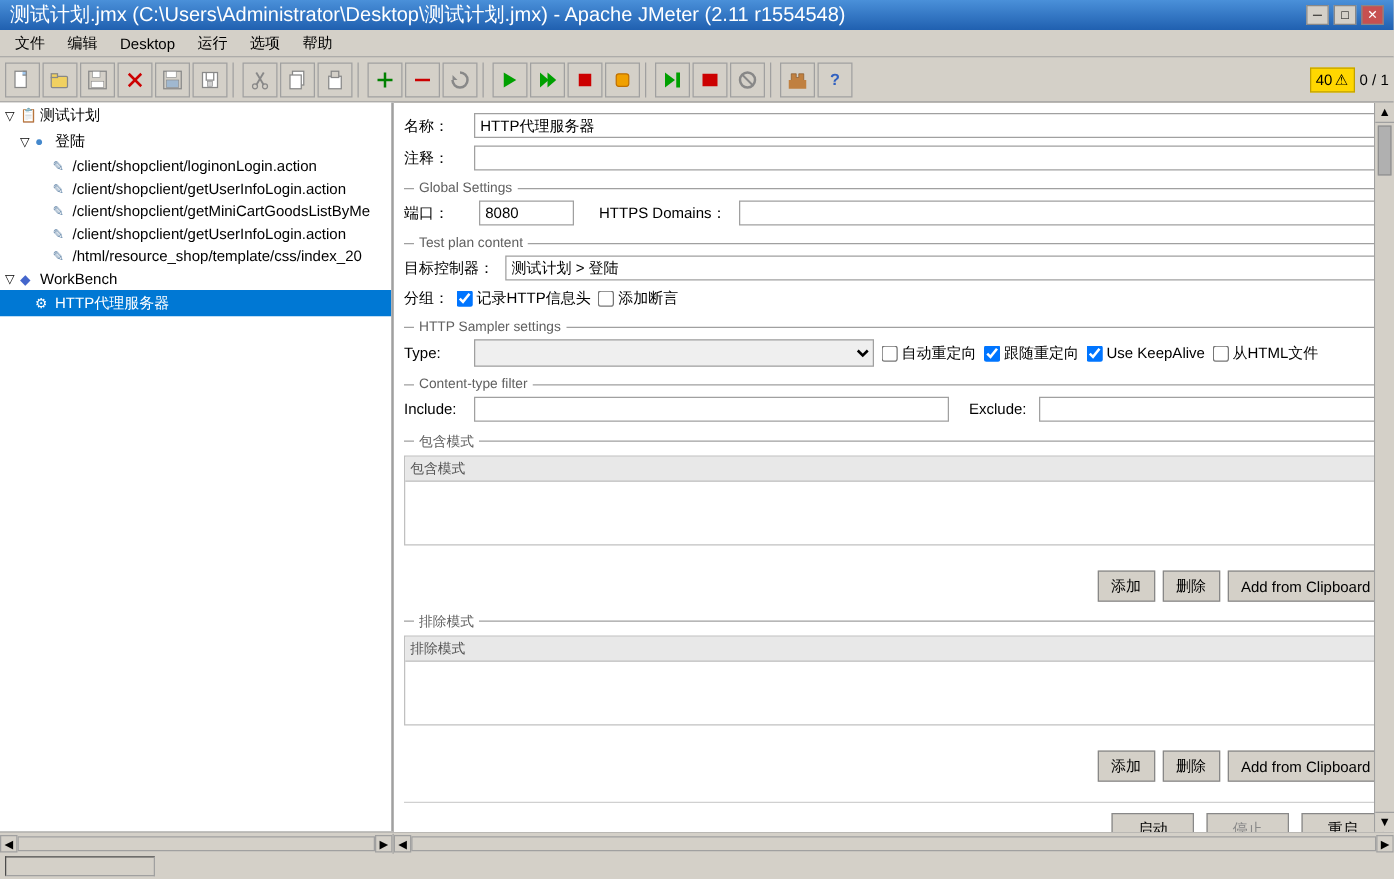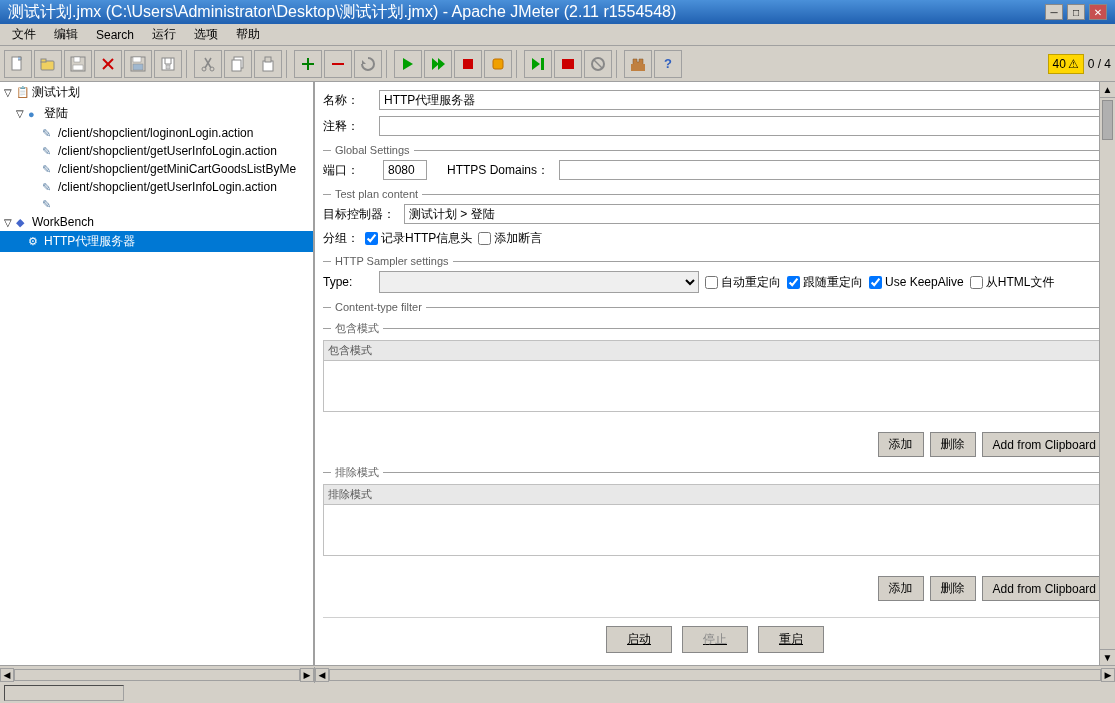--- a/index.html
+++ b/index.html
@@ -195,21 +195,21 @@
   <div id="titlebar-buttons">
     <div class="title-btn">─</div>
     <div class="title-btn">□</div>
     <div class="title-btn close">✕</div>
   </div>
 </div>
 
 <div id="menubar">
   <span class="menu-item">文件</span>
   <span class="menu-item">编辑</span>
-  <span class="menu-item">Search</span>
+  <span class="menu-item">Desktop</span>
   <span class="menu-item">运行</span>
   <span class="menu-item">选项</span>
   <span class="menu-item">帮助</span>
 </div>
 
 <div id="toolbar">
   <div class="toolbar-btn" title="新建">
     <svg width="16" height="16" viewBox="0 0 16 16">
         <rect x="2" y="1" width="9" height="13" fill="white" stroke="#888" stroke-width="1"></rect>
         <polyline points="8,1 11,1 11,4 8,4" fill="#a0c8f0" stroke="#888" stroke-width="1"></polyline>
@@ -333,21 +333,21 @@
         <rect x="1" y="8" width="14" height="7" fill="#c08040"></rect>
         <path d="M3 8 L3 3 L7 3 L7 6 L9 6 L9 3 L13 3 L13 8" fill="#c08040" stroke="#805020" stroke-width="0.5"></path>
       </svg>
   </div>
   <div class="toolbar-btn" style="font-weight:bold; font-size:13px; color:#3060c0;">?</div>
   <div class="toolbar-right">
     <div class="toolbar-warn">
       <span>40</span>
       <span>⚠</span>
     </div>
-    <span>0 / 4</span>
+    <span>0 / 1</span>
   </div>
 </div>
 
 <div id="main-layout" style="height: calc(703px - 24px - 22px - 36px - 38px); display:flex;">
 
   <div id="tree-panel">
     <div class="tree-item">
       <span class="tree-expand">▽</span>
       <span class="tree-icon">📋</span>
       <span>测试计划</span>
@@ -373,20 +373,21 @@
       <span>/client/shopclient/getMiniCartGoodsListByMe</span>
     </div>
     <div class="tree-item tree-indent-2">
       <span class="tree-expand">&nbsp;</span>
       <span class="tree-icon" style="color:#6688aa;">✎</span>
       <span>/client/shopclient/getUserInfoLogin.action</span>
     </div>
     <div class="tree-item tree-indent-2">
       <span class="tree-expand">&nbsp;</span>
       <span class="tree-icon" style="color:#6688aa;">✎</span>
+      <span>/html/resource_shop/template/css/index_20</span>
     </div>
     <div class="tree-item">
       <span class="tree-expand">▽</span>
       <span class="tree-icon" style="color:#4466cc;">◆</span>
       <span>WorkBench</span>
     </div>
     <div class="tree-item tree-indent-1 selected">
       <span class="tree-expand">&nbsp;</span>
       <span class="tree-icon">⚙</span>
       <span>HTTP代理服务器</span>
@@ -404,21 +405,21 @@
       <div class="form-row">
         <label class="form-label">注释：</label>
         <input class="form-input" style="flex: 1 1 0%;" type="text">
       </div>
 
       <div class="section-title">
         <span>Global Settings</span>
       </div>
       <div style="display:flex; align-items:center; gap:10px; margin-bottom:8px;">
         <label class="form-label">端口：</label>
-        <input class="form-input" style="width: 44px;" type="text" value="8080">
+        <input class="form-input" style="width: 76px;" type="text" value="8080">
         <label class="form-label" style="margin-left:10px;">HTTPS Domains：</label>
         <input class="form-input" style="flex: 1 1 0%;" type="text" value="">
       </div>
 
       <div class="section-title">
         <span>Test plan content</span>
       </div>
 
       <div class="form-row">
         <label class="form-label" style="min-width:75px;">目标控制器：</label>
@@ -460,20 +461,26 @@
         </label>
         <label class="checkbox-label">
           <input type="checkbox" style="">
           <span>从HTML文件</span>
         </label>
       </div>
 
       <div class="section-title">
         <span>Content-type filter</span>
       </div>
+      <div class="form-row">
+        <label class="form-label">Include:</label>
+        <input class="form-input" style="width: 380px;" type="text" value="">
+        <label class="form-label" style="margin-left:10px;">Exclude:</label>
+        <input class="form-input" style="flex: 1 1 0%;" type="text" value="">
+      </div>
 
       <div class="section-title">
         <span>包含模式</span>
       </div>
       <div style="border:1px solid #c0c0c0; margin-bottom:6px; background:white;">
         <div class="pattern-header">包含模式</div>
         <div style="height:50px;"></div>
       </div>
       <div class="btn-row" style="justify-content:flex-end; gap:6px;">
         <button class="btn">添加</button>
@@ -487,21 +494,21 @@
       <div style="border:1px solid #c0c0c0; margin-bottom:6px; background:white;">
         <div class="pattern-header">排除模式</div>
         <div style="height:50px;"></div>
       </div>
       <div class="btn-row" style="justify-content:flex-end; gap:6px;">
         <button class="btn">添加</button>
         <button class="btn">删除</button>
         <button class="btn">Add from Clipboard</button>
       </div>
 
-      <div style="display:flex; justify-content:center; gap:10px; margin-top:16px; padding-top:8px; border-top:1px solid #d0d0d0;text-decoration:underline;">
+      <div style="display:flex; justify-content:flex-end; gap:10px; margin-top:16px; padding-top:8px; border-top:1px solid #d0d0d0;text-decoration:underline;">
         <button class="btn" style="padding:4px 20px;">启动</button>
         <button class="btn" style="padding:4px 20px; color:#888;">停止</button>
         <button class="btn" style="padding:4px 20px;">重启</button>
       </div>
 
     </div>
 
     <div style="position:absolute; right:0; top:0; bottom:0; width:16px; background:#d4d0c8; border-left:1px solid #a0a0a0; display:flex; flex-direction:column;">
       <div style="height:16px; background:#d4d0c8; border-bottom:1px solid #a0a0a0; display:flex; align-items:center; justify-content:center; font-size:10px; cursor:pointer;">▲</div>
       <div style="flex:1; background:#d4d0c8;">

